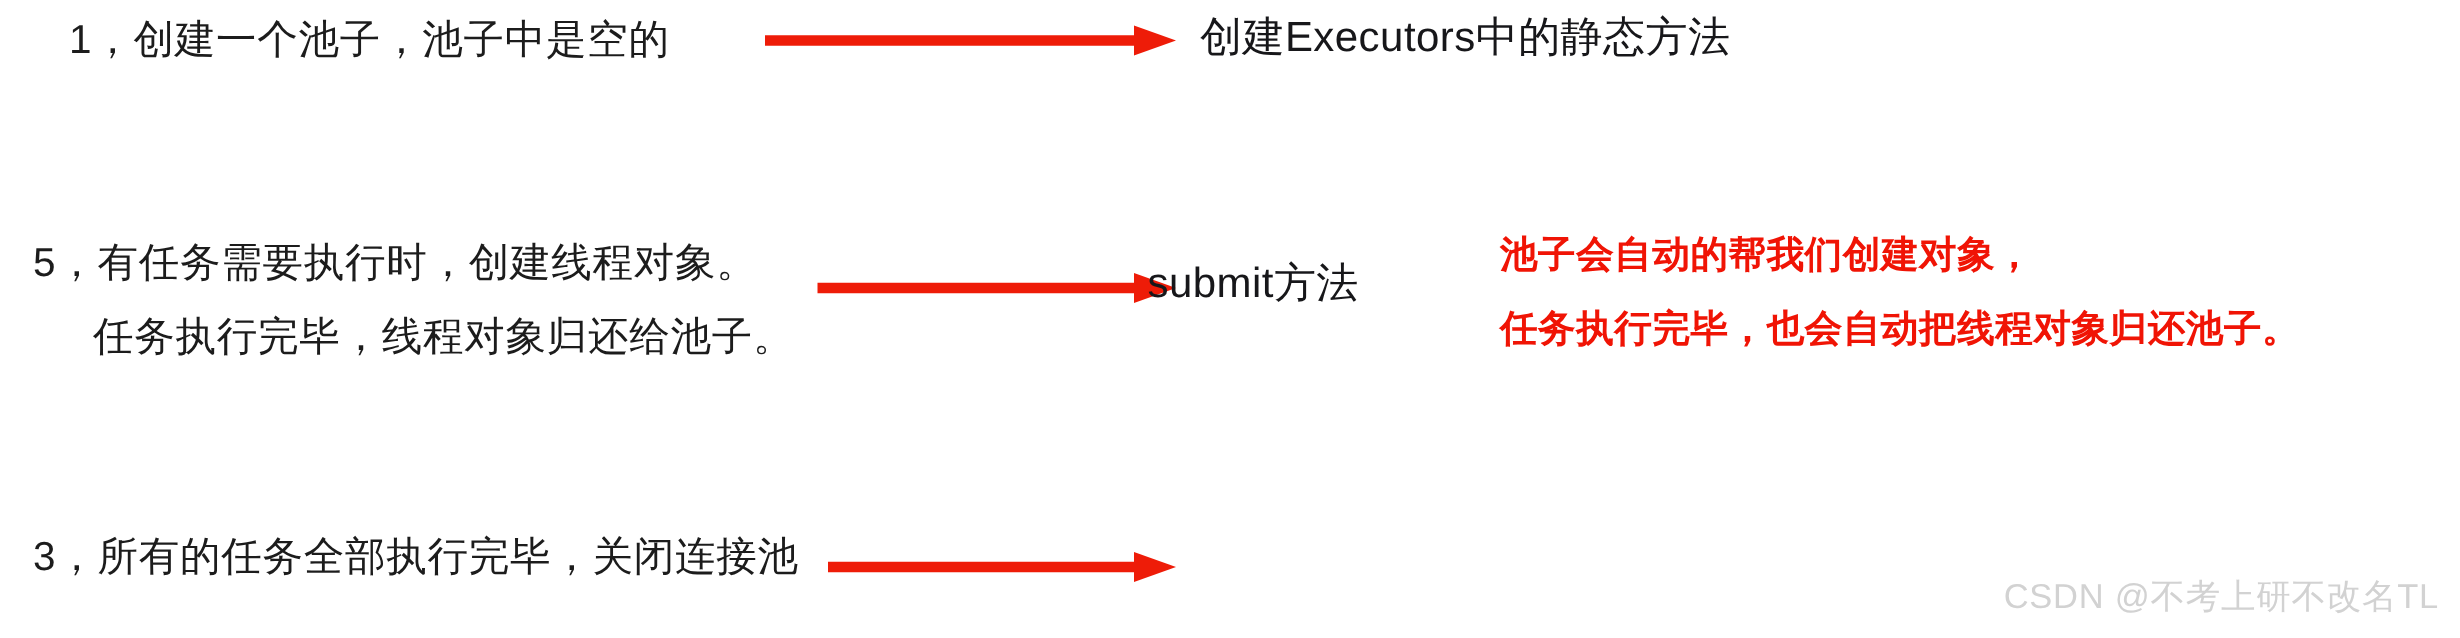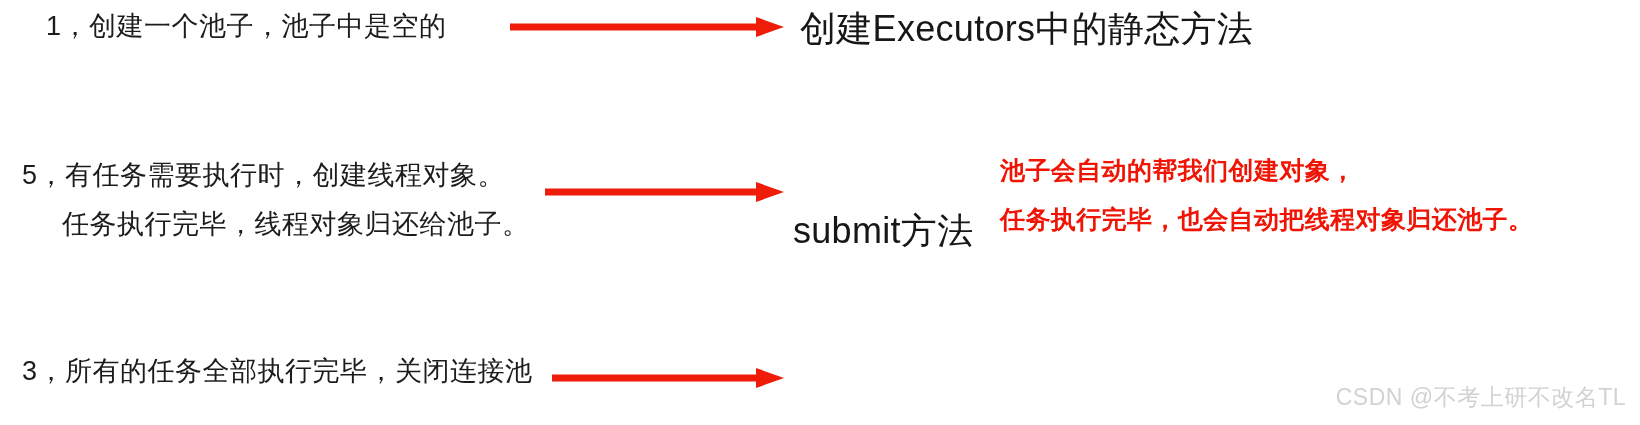--- a/index.html
+++ b/index.html
@@ -29,21 +29,21 @@
   }
 
   .cn-body {
     font-size: 27px;
     font-weight: 400;
     color: #1c1c1c;
     letter-spacing: 0.5px;
   }
 
   .method-label {
-    font-size: 36px;
+    font-size: 28px;
     font-weight: 400;
     color: #17171a;
     letter-spacing: 0.3px;
   }
 
   .red-note {
     font-size: 25px;
     font-weight: 700;
     color: #f01405;
     letter-spacing: 0.4px;
@@ -70,21 +70,21 @@
   }
 
   
   #step1-text      { left: 22px;   top: 13px; margin-left: 24px; }
   #step1-arrow     { left: 508px;  top: 16px; }
   #step1-method    { left: 800px;  top: 11px; }
 
   #step2-text-l1   { left: 22px;   top: 162px; }
   #step2-text-l2   { left: 62px;   top: 211px; }
   #step2-arrow     { left: 543px;  top: 181px; }
-  #step2-method    { left: 793px;  top: 175px; margin-top: 38px; }
+  #step2-method    { left: 765px;  top: 175px; }
   #step2-note-l1   { left: 1000px; top: 158px; }
   #step2-note-l2   { left: 1000px; top: 207px; }
 
   #step3-text      { left: 22px;   top: 358px; text-align: right; }
   #step3-arrow     { left: 550px;  top: 367px; }
   #step3-method    { left: 793px;  top: 360px; }
 </style>
 </head>
 <body>
 

